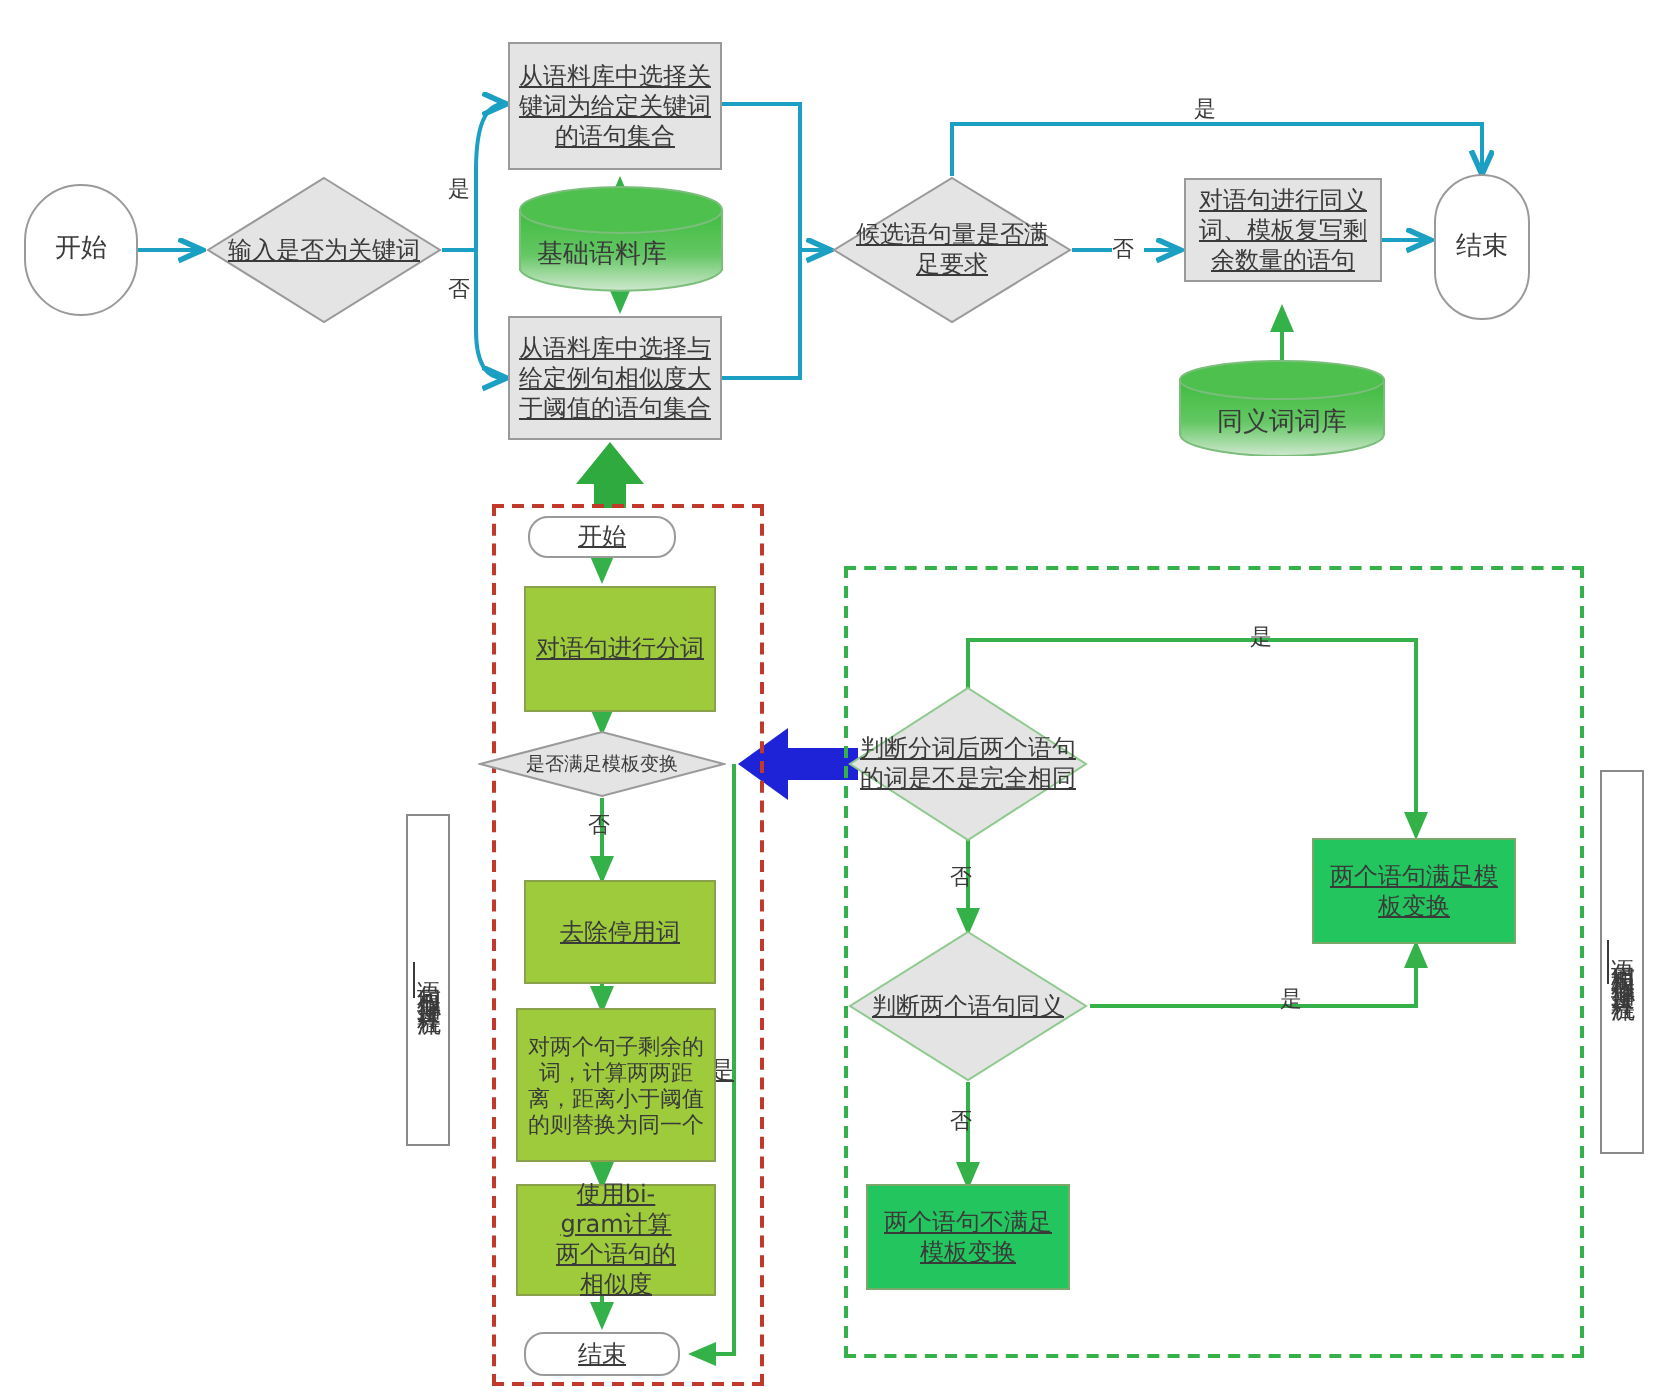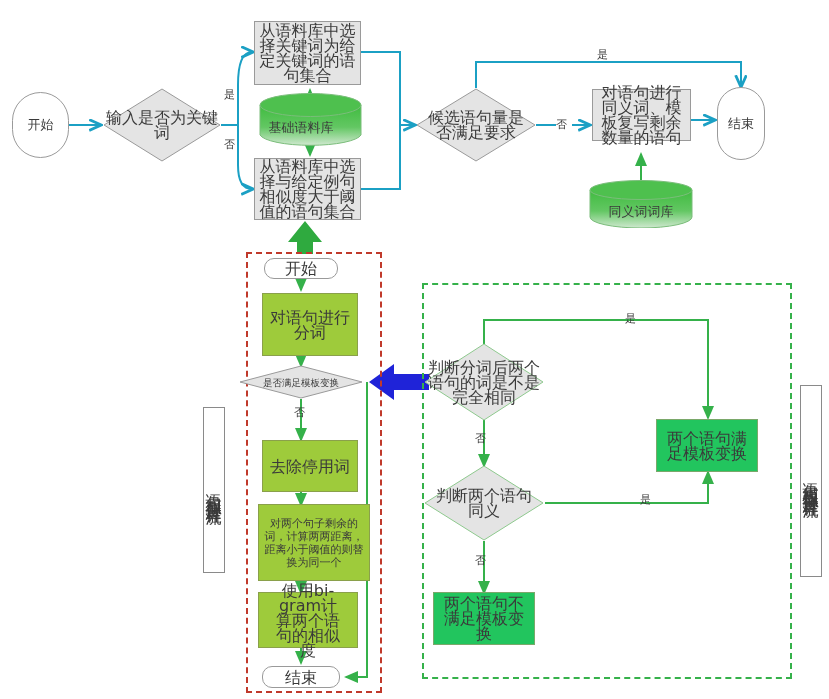--- a/index.html
+++ b/index.html
@@ -25,21 +25,21 @@
   
   .elabel{position:absolute;color:#3a3a3a;background:transparent;}
   .vlabel{position:absolute;border:1px solid #8a8a8a;background:#ffffff;
         writing-mode:vertical-rl;text-orientation:upright;
         display:flex;align-items:center;justify-content:center;
         color:#3a3a3a;letter-spacing:2px;box-sizing:border-box;}
   .dashbox{position:absolute;box-sizing:border-box;background:transparent;}
   .dash-red{border:2px dashed #c0392b;}
   .dash-green{border:2px dashed #35b14a;}
   .f11{font-size:11px;line-height:13px;}
-  .f12{font-size:16px;line-height:15px;}
+  .f12{font-size:12px;line-height:15px;text-decoration:underline;}
   .f13{font-size:13px;line-height:16px;}
   .f9{font-size:9.5px;line-height:11px;text-align:center;}
 </style>
 </head>
 <body>
 
 <svg id="canvas" viewBox="0 0 829 699" xmlns="http://www.w3.org/2000/svg">
   <defs>
     <marker id="ab" markerWidth="7" markerHeight="7" refX="5.4" refY="3" orient="auto">
       <path d="M0,0.3 L6,3 L0,5.7" fill="none" stroke="#1ba0c4" stroke-width="1.4"></path>
@@ -190,21 +190,21 @@
     <polygon points="62,1 123,17 62,33 1,17" fill="#e4e4e4" stroke="#9a9a9a" stroke-width="1"></polygon>
   </svg>
   <div class="diamond-lbl f9">是否满足模板变换</div>
 </div>
 
 <div class="elabel f11" style="left:294px;top:406px;">否</div>
 <div class="elabel f12" style="left:355px;top:528px;">是</div>
 
 <div class="node proc-lime f12" style="left:262px;top:440px;width:96px;height:52px;padding:2px 3px;">去除停用词</div>
 
-<div class="node proc-lime f11" style="left:258px;top:504px;width:112px;height:77px;padding:1px 3px;">对两个句子剩余的词，计算两两距离，距离小于阈值的则替换为同一个</div>
+<div class="node proc-lime f11" style="left:258px;top:504px;width:100px;height:77px;padding:1px 3px;">对两个句子剩余的词，计算两两距离，距离小于阈值的则替换为同一个</div>
 
 <div class="node proc-lime f12" style="left:258px;top:592px;width:100px;height:56px;padding:1px 16px;">使用bi-gram计算两个语句的相似度</div>
 
 <div class="node oval-sq f12" style="left:262px;top:666px;width:78px;height:22px;">结束</div>
 
 <div class="vlabel f12" style="left:800px;top:385px;width:22px;height:192px;">语句模板相似度计算流程</div>
 
 <div class="diamond-wrap" style="left:424px;top:343px;width:120px;height:78px;">
   <svg class="diamond-bg" viewBox="0 0 120 78" xmlns="http://www.w3.org/2000/svg">
     <polygon points="60,1 119,39 60,77 1,39" fill="#e4e4e4" stroke="#8ec98e" stroke-width="1"></polygon>

